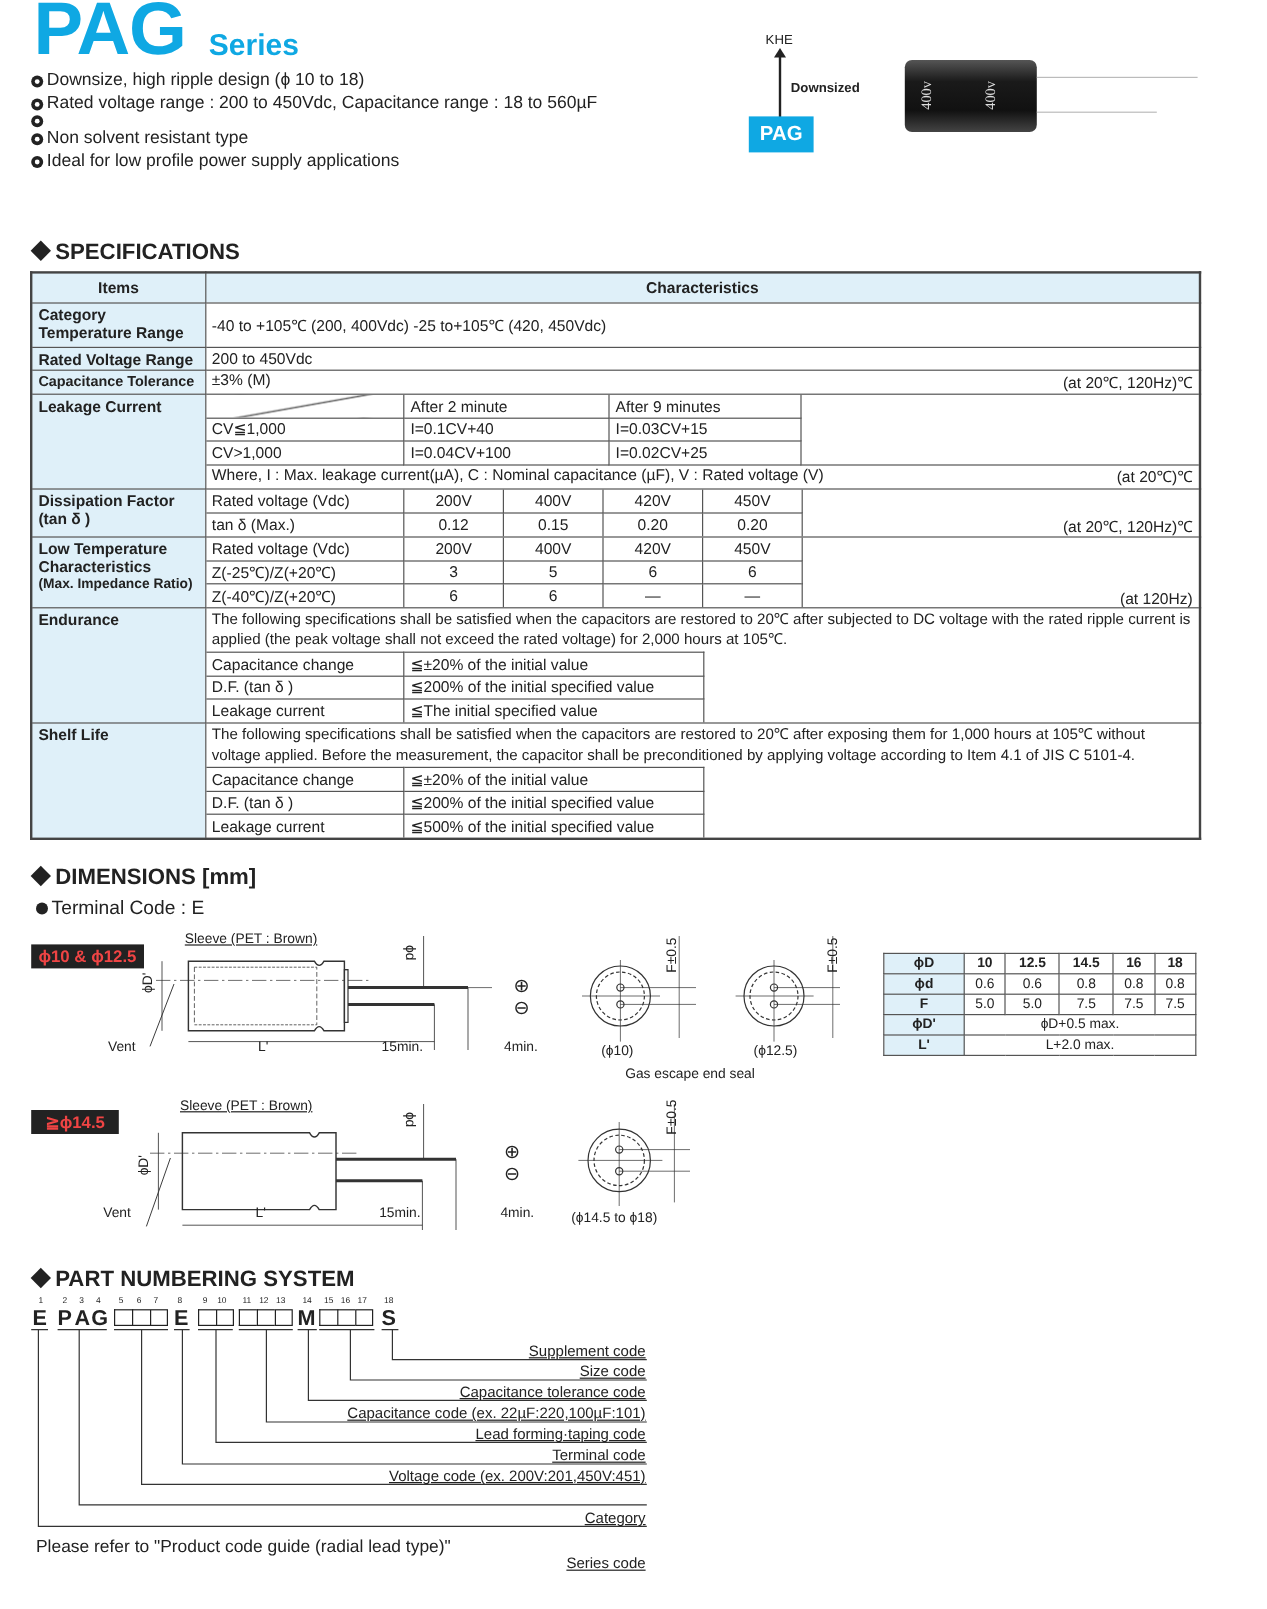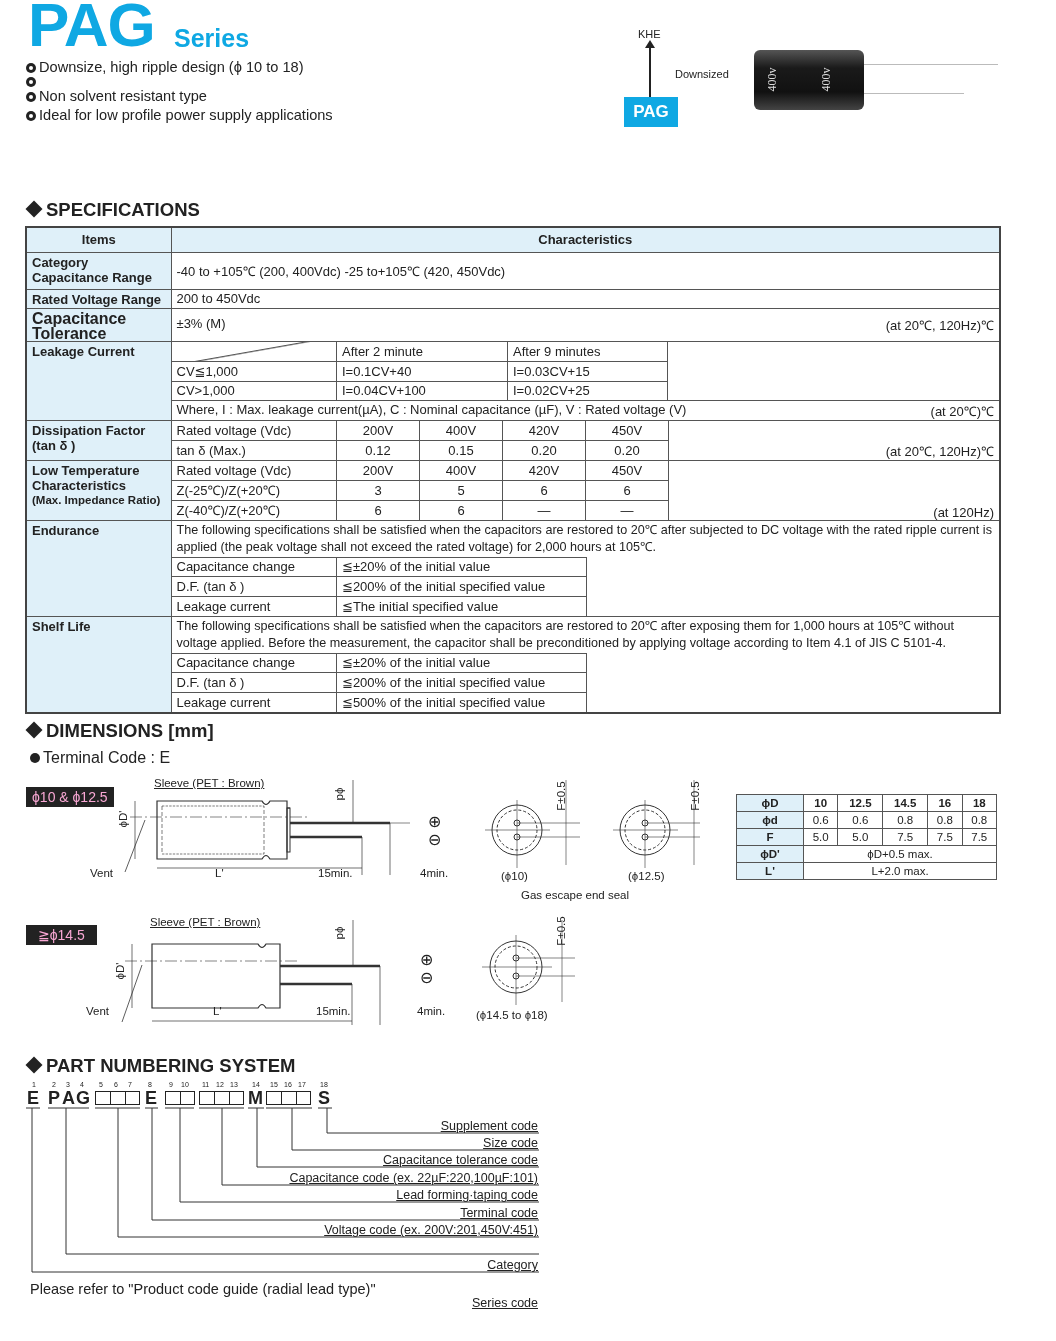--- a/index.html
+++ b/index.html
@@ -7,41 +7,41 @@
   .abs { position: absolute; }
   .title-pag { left: 28px; top: -6px; font-size: 62px; font-weight: bold; color: #0fa8e3; letter-spacing: -1px; line-height: 62px; }
   .title-series { left: 174px; top: 24px; font-size: 25px; font-weight: bold; color: #0fa8e3; }
   .features { left: 26px; top: 58px; font-size: 14.6px; line-height: 19px; }
   .features li { list-style: none; display: flex; align-items: center; }
   .bullet { display: inline-block; width: 10px; height: 10px; border-radius: 50%; background: #222; margin-right: 3px; position: relative; }
   .bullet::after { content: ""; position: absolute; left: 3px; top: 3px; width: 4px; height: 4px; border-radius: 50%; background: #fff; }
   .khe { left: 638px; top: 28px; font-size: 11px; }
   .arrow-line { left: 649px; top: 46px; width: 2px; height: 52px; background: #222; }
   .arrow-head { left: 645px; top: 40px; width: 0; height: 0; border-left: 5px solid transparent; border-right: 5px solid transparent; border-bottom: 8px solid #222; }
-  .downsized { left: 675px; top: 68px; font-size: 11px; }
+  .downsized { left: 659px; top: 68px; font-size: 11px; font-weight: bold; }
   .pag-badge { left: 624px; top: 97px; width: 54px; height: 30px; background: #0fa8e3; color: #fff; font-weight: bold; font-size: 17px; text-align: center; line-height: 30px; }
   .cap-img { left: 754px; top: 50px; width: 110px; height: 60px; background: linear-gradient(180deg,#555 0%,#1a1a1a 30%,#111 70%,#444 100%); border-radius: 6px; }
   .cap-lead1 { left: 864px; top: 64px; width: 134px; height: 1px; background: #bbb; }
   .cap-lead2 { left: 864px; top: 93px; width: 100px; height: 1px; background: #bbb; }
   .cap-text { color: #ddd; font-size: 12px; transform: rotate(-90deg); font-family: "Liberation Serif", serif; }
   h2.section { position: absolute; left: 26px; font-size: 18.5px; font-weight: bold; }
   .diamond { display: inline-block; width: 12px; height: 12px; background: #222; transform: rotate(45deg); margin-right: 6px; margin-left: 2px; vertical-align: 1px; }
   table.spec { position: absolute; left: 25px; top: 226px; width: 976px; border-collapse: collapse; font-size: 13px; border: 2px solid #444; }
   table.spec td, table.spec th { border: 1px solid #555; padding: 0 5px; height: 19.5px; vertical-align: middle; }
   table.spec th { background: #dff0f9; font-weight: bold; text-align: center; height: 25px; }
   table.spec td.item { background: #dff0f9; font-weight: bold; width: 145px; vertical-align: top; line-height: 15px; padding-top: 2px; }
   .inner { border-collapse: collapse; width: 100%; }
   .inner td { border: 1px solid #555; height: 19.5px; padding: 0 5px; }
   td.nob { border: none !important; }
   .right { text-align: right; }
   .center { text-align: center; }
   .small { font-size: 12px; }
   .term { left: 30px; top: 749px; font-size: 16px; }
   .dot { display: inline-block; width: 10px; height: 10px; border-radius: 50%; background: #222; margin-right: 3px; }
-  .blackbadge { background: #222; color: #f9a8d4; font-weight: normal; font-size: 14px; padding: 2px 6px; }
+  .blackbadge { background: #222; color: #ef4444; font-weight: bold; font-size: 14px; padding: 2px 6px; }
   .lbl { font-size: 11.5px; position: absolute; }
   .ul { text-decoration: underline; }
   table.dim { position: absolute; left: 736px; top: 794px; border-collapse: collapse; font-size: 11.5px; border: 1.5px solid #444; width: 261px; }
   table.dim td { border: 1px solid #555; height: 17px; text-align: center; padding: 0 2px; }
   table.dim td.h { background: #dff0f9; font-weight: bold; width: 67px; }
   table.dim tr:first-child td { font-weight: bold; }
   .pn { position: absolute; top: 1088px; font-size: 18px; font-weight: bold; }
   .pnum { position: absolute; top: 1081px; font-size: 7px; }
   .box { display: inline-block; width: 15px; height: 14px; border: 1.4px solid #222; border-right: none; }
   .box:last-child { border-right: 1.4px solid #222; }
@@ -53,20 +53,24 @@
 
 <div class="abs title-pag">PAG</div>
 <div class="abs title-series">Series</div>
 <ul class="abs features">
   <li>
       <span class="bullet"></span>
       <span>Downsize, high ripple design (ϕ 10 to 18)</span>
     </li>
   <li>
       <span class="bullet"></span>
+      <span>Rated voltage range : 200 to 450Vdc, Capacitance range : 18 to 560µF</span>
+    </li>
+  <li>
+      <span class="bullet"></span>
     </li>
   <li>
       <span class="bullet"></span>
       <span>Non solvent resistant type</span>
     </li>
   <li>
       <span class="bullet"></span>
       <span>Ideal for low profile power supply applications</span>
     </li>
 </ul>
@@ -86,29 +90,29 @@
 
 <h2 class="section" style="top:199px;"><span class="diamond"></span><span>SPECIFICATIONS</span></h2>
 
 <table class="spec">
   <tbody>
       <tr>
     <th>Items</th>
     <th>Characteristics</th>
   </tr>
   <tr style="height:37px">
-    <td class="item">Category Capacitance Range</td>
+    <td class="item">Category Temperature Range</td>
     <td style="vertical-align:middle">-40 to +105℃ (200, 400Vdc)   -25 to+105℃ (420, 450Vdc)</td>
   </tr>
   <tr>
     <td class="item">Rated Voltage Range</td>
     <td>200 to 450Vdc</td>
   </tr>
   <tr>
-    <td class="item small" style="font-size:16px">Capacitance Tolerance</td>
+    <td class="item small" style="font-size:12px">Capacitance Tolerance</td>
     <td>
       <span>±3% (M)</span>
       <span style="float:right">(at 20℃, 120Hz)℃</span>
     </td>
   </tr>
   <tr>
     <td class="item">Leakage Current</td>
     <td style="padding:0">
       <table class="inner">
         <tbody>

